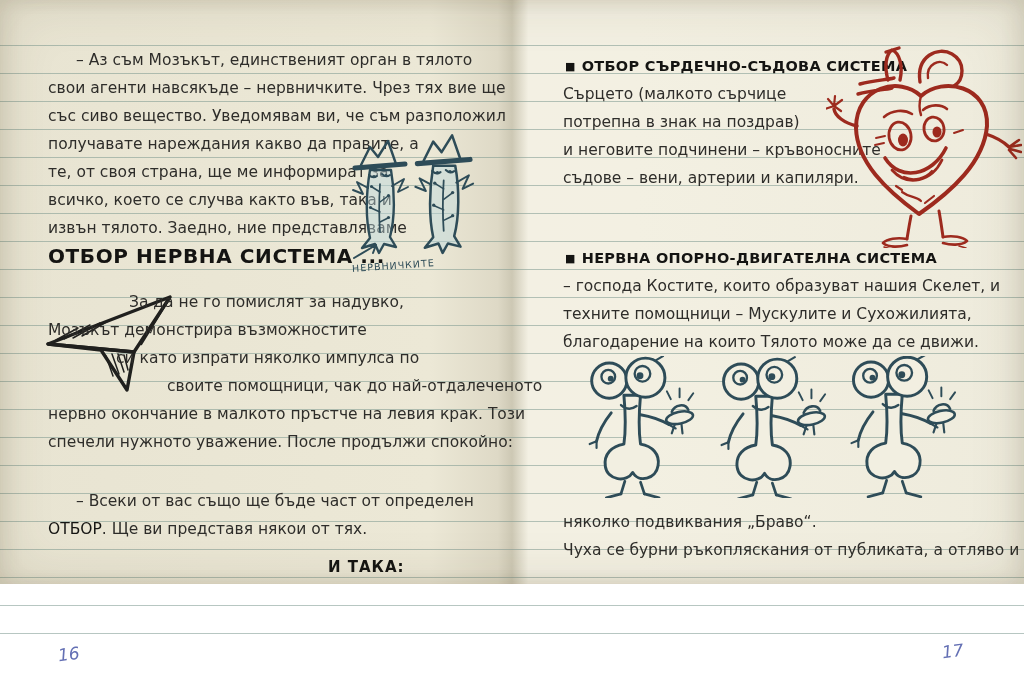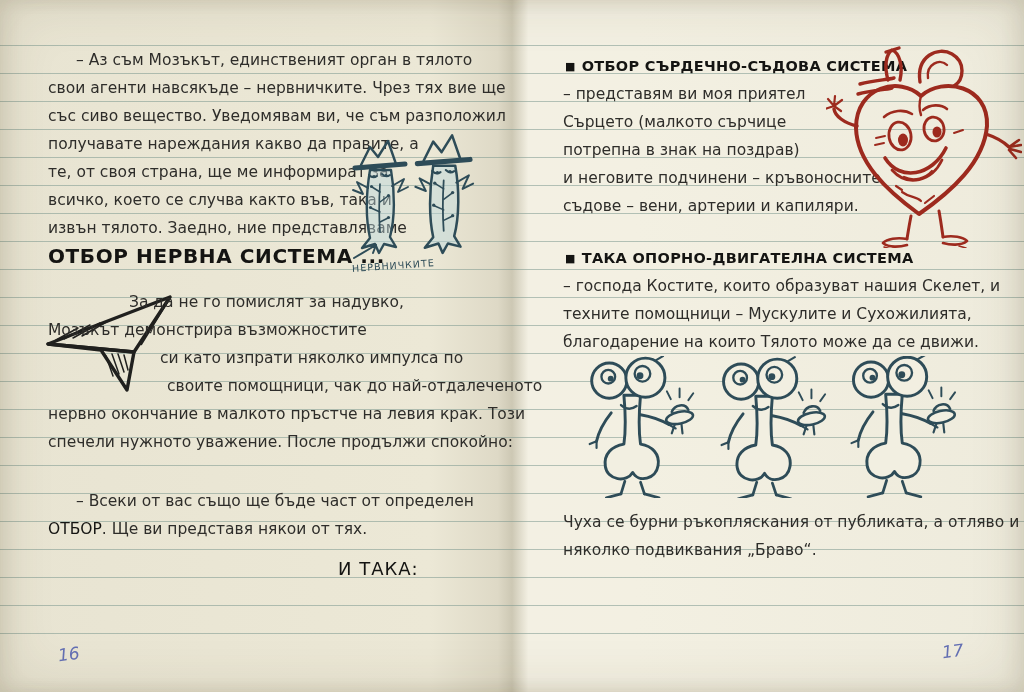--- a/index.html
+++ b/index.html
@@ -1,43 +1,43 @@
 <!DOCTYPE html>
 <html><head>
 <meta charset="utf-8">
 <style>
   html,body{margin:0;padding:0;}
   body{width:1024px;height:692px;overflow:hidden;font-family:"DejaVu Sans",sans-serif;}
 
   .spread{
-    position:relative;width:1024px;height:692px;
+    position:relative;width:1024px;height:584px;
     background:linear-gradient(90deg,#e8e4d2 0%,#ece8d6 42%,#ded9c6 48.6%,#cdc8b4 50%,#f3f0e3 51.6%,#f3f0e2 62%,#eeebdc 100%);
   }
   .spread::after{
     content:"";position:absolute;inset:0;pointer-events:none;
     box-shadow:inset 0 0 55px rgba(80,66,30,.14), inset 8px 0 18px rgba(70,60,30,.07), inset -8px 0 18px rgba(70,60,30,.07);
   }
   .ruled-lines{
     position:absolute;left:0;right:0;top:45px;height:590px;pointer-events:none;
     background:repeating-linear-gradient(180deg, rgba(124,152,143,.55) 0 1px, rgba(124,152,143,0) 1px 28px);
   }
 
   .txt{position:absolute;color:#2e2d2a;font-size:15.5px;}
   .line{height:28px;line-height:28px;white-space:nowrap;}
   .indent{padding-left:28px;}
 
   .team-title{font-weight:bold;color:#141412;font-size:20px;letter-spacing:.6px;line-height:28px;white-space:nowrap;}
   .sec-title{font-weight:bold;color:#141412;font-size:14.5px;letter-spacing:.3px;line-height:28px;white-space:nowrap;}
   .sec-title .bullet{font-size:11px;vertical-align:1px;margin-right:6px;}
   .bold-inline{font-weight:normal;color:#141412;}
 
-  .and-so{position:absolute;left:338px;top:558px;font-weight:normal;color:#141412;font-size:18px;letter-spacing:1px;white-space:nowrap;}
+  .and-so{position:absolute;left:328px;top:558px;font-weight:bold;color:#141412;font-size:15px;letter-spacing:1px;white-space:nowrap;}
 
   
-  .p2l0{margin-left:81px;} .p2l1{} .p2l2{margin-left:112px;} .p2l3{margin-left:119px;text-align:right;}
+  .p2l0{margin-left:81px;} .p2l1{} .p2l2{margin-left:68px;} .p2l3{margin-left:119px;text-align:right;}
 
   .illu{position:absolute;}
   .nerves-caption{
     position:absolute;left:352px;top:260px;color:#2e4c58;font-size:9.5px;
     letter-spacing:1px;text-transform:uppercase;transform:rotate(-4deg);white-space:nowrap;
   }
   .pagenum{position:absolute;color:#6470b4;font-size:17px;font-style:italic;transform:rotate(-7deg);}
   .pn-left{left:58px;top:644px;}
   .pn-right{left:942px;top:641px;}
 </style>
@@ -116,21 +116,20 @@
     <div class="pagenum pn-left">16</div>
   </div>
 
   <div>
 
     <div class="sec-title" style="position:absolute;left:565px;top:52px;">
       <span class="bullet">■</span><span>ОТБОР СЪРДЕЧНО-СЪДОВА СИСТЕМА</span>
     </div>
 
     <div class="txt" style="left:563px;top:80px;">
-      <div class="line">– представям ви моя приятел</div>
       <div class="line">Сърцето (малкото сърчице</div>
       <div class="line">потрепна в знак на поздрав)</div>
       <div class="line">и неговите подчинени – кръвоносните</div>
       <div class="line">съдове – вени, артерии и капиляри.</div>
     </div>
 
     <svg class="illu" style="left:826px;top:40px;" width="196" height="208" viewBox="0 0 196 208">
       <g stroke="#9d2a1e" fill="none" stroke-linecap="round" stroke-linejoin="round" stroke-width="3.4">
         <path d="M34,44 C48,40 60,40 68,38 M32,54 C46,50 58,50 66,48"></path>
         <path d="M62,40 C58,26 60,14 66,10 C74,13 77,27 74,40 M60,12 L73,8"></path>
@@ -153,21 +152,21 @@
         <path d="M8,66 l-6,-7 M8,66 l8,-6 M8,66 l-9,3 M8,66 l1,-10 M8,66 l7,5" stroke-width="2.2"></path>
         <path d="M160,94 C172,98 179,103 183,107"></path>
         <path d="M183,107 l10,-7 M183,107 l12,-2 M184,109 l11,3 M183,110 l7,8" stroke-width="2.6"></path>
         <path d="M85,176 C83,186 82,193 81,199 M113,171 C115,182 116,190 117,197" stroke-width="3"></path>
         <path d="M81,199 C71,197 61,199 57,203 C63,208 74,207 81,205 M117,197 C127,195 137,197 141,201 C135,206 124,205 117,203" stroke-width="2.6"></path>
         <path d="M58,207 l7,2 M67,208 l7,2 M133,206 l7,2" stroke-width="1.6"></path>
       </g>
     </svg>
 
     <div class="sec-title" style="position:absolute;left:565px;top:244px;">
-      <span class="bullet">■</span><span>ТАКА ОПОРНО-ДВИГАТЕЛНА СИСТЕМА</span>
+      <span class="bullet">■</span><span>НЕРВНА ОПОРНО-ДВИГАТЕЛНА СИСТЕМА</span>
     </div>
 
     <div class="txt" style="left:563px;top:272px;">
       <div class="line">– господа Костите, които образуват нашия Скелет, и</div>
       <div class="line">техните помощници – Мускулите и Сухожилията,</div>
       <div class="line">благодарение на които Тялото може да се движи.</div>
     </div>
 
     <svg class="illu" style="left:578px;top:356px;" width="420" height="142" viewBox="0 0 430 145">
       <defs>
@@ -192,19 +191,19 @@
           <path d="M48,128 L44,141 M64,129 L68,141" stroke-width="2.8"></path>
           <path d="M44,141 L29,145 M68,141 L83,145" stroke-width="2.8"></path>
         </g>
       </defs>
       <use href="#bonefig"></use>
       <use href="#bonefig" transform="translate(135,1)"></use>
       <use href="#bonefig" transform="translate(268,-1)"></use>
     </svg>
 
     <div class="txt" style="left:563px;top:508px;">
+      <div class="line">няколко подвиквания „Браво“.</div>
       <div class="line">Чуха се бурни ръкопляскания от публиката, а отляво и</div>
-      <div class="line">няколко подвиквания „Браво“.</div>
     </div>
 
     <div class="pagenum pn-right">17</div>
   </div>
 </div>
 
 </body></html>

